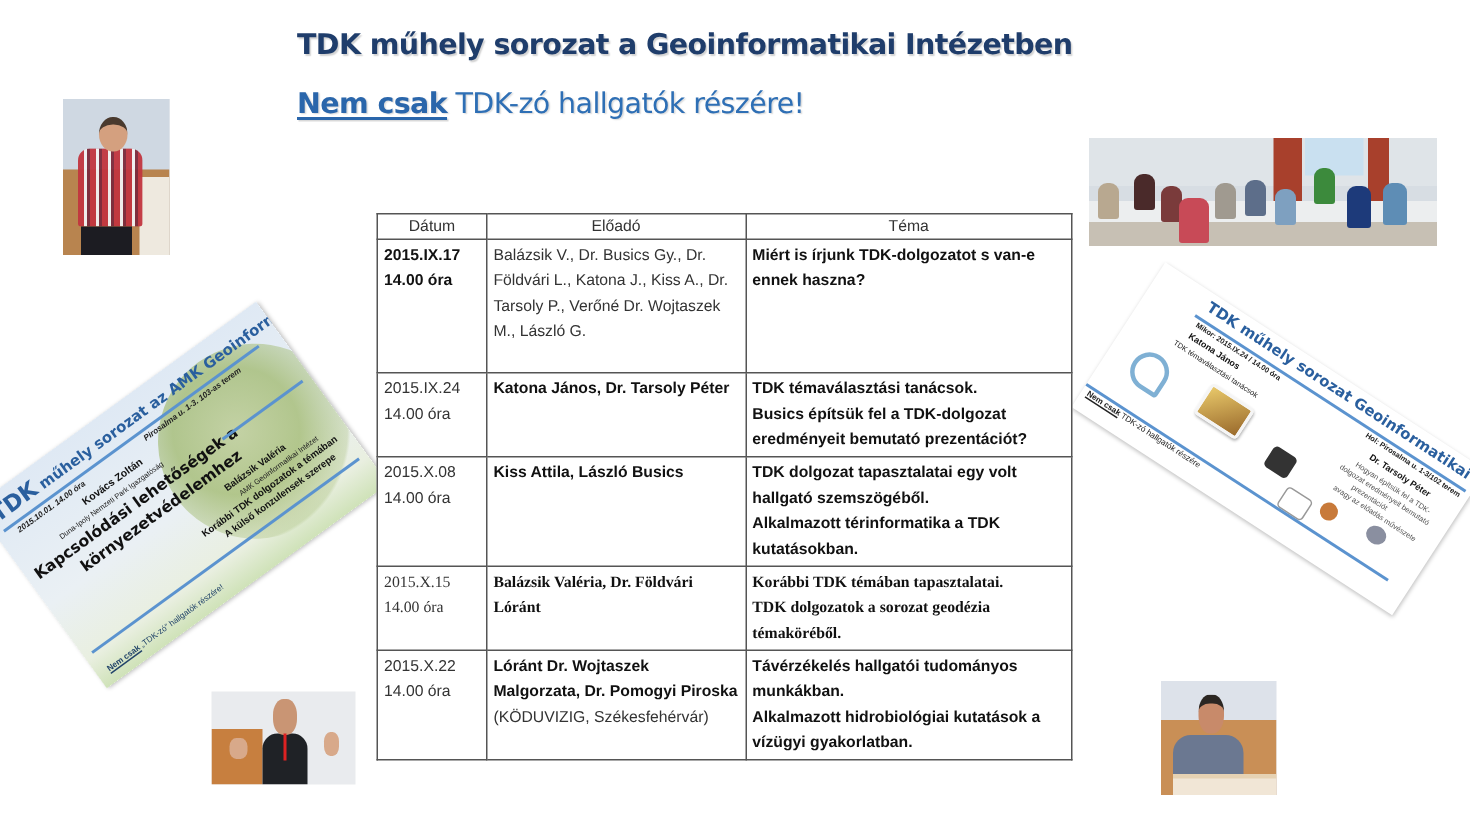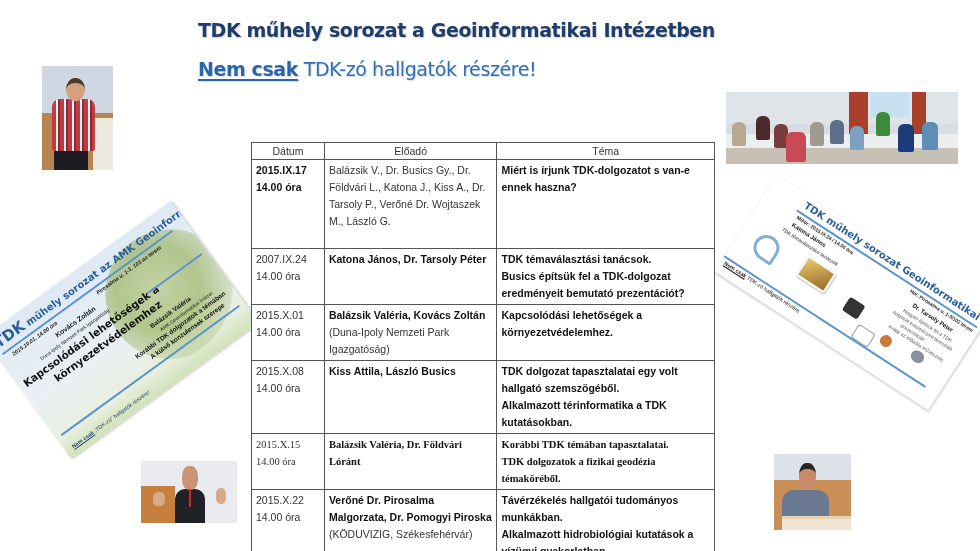--- a/index.html
+++ b/index.html
@@ -217,44 +217,31 @@
           <span class="line">2015.IX.17</span>
           <span class="line">14.00 óra</span>
         </td>
       <td><span class="plain">Balázsik V., Dr. Busics Gy., Dr. Földvári L., Katona J., Kiss A., Dr. Tarsoly P., Verőné Dr. Wojtaszek M., László G.</span></td>
       <td>
           <span class="bold line">Miért is írjunk TDK-dolgozatot s van-e ennek haszna?</span>
         </td>
     </tr>
     <tr style="height:54px;">
       <td class="date">
-          <span class="line">2007.IX.24</span>
+          <span class="line">2015.IX.24</span>
           <span class="line">14.00 óra</span>
         </td>
       <td>
           <span class="bold line">Katona János, Dr. Tarsoly Péter</span>
         </td>
       <td>
           <span class="bold line">TDK témaválasztási tanácsok.</span>
           <span class="bold line">Busics építsük fel a TDK-dolgozat eredményeit bemutató prezentációt?</span>
         </td>
     </tr>
-    <tr style="height:55px;">
-      <td class="date">
-          <span class="line">2015.X.01</span>
-          <span class="line">14.00 óra</span>
-        </td>
-      <td>
-          <span class="bold line">Balázsik Valéria, Kovács Zoltán</span>
-          <span class="plain line">(Duna-Ipoly Nemzeti Park Igazgatóság)</span>
-        </td>
-      <td>
-          <span class="bold line">Kapcsolódási lehetőségek a környezetvédelemhez.</span>
-        </td>
-    </tr>
     <tr style="height:65px;">
       <td class="date">
           <span class="line">2015.X.08</span>
           <span class="line">14.00 óra</span>
         </td>
       <td>
           <span class="bold line">Kiss Attila, László Busics</span>
         </td>
       <td>
           <span class="bold line">TDK dolgozat tapasztalatai egy volt hallgató szemszögéből.</span>
@@ -264,30 +251,30 @@
     <tr style="height:55px;font-family:Liberation Serif, serif;">
       <td class="date">
           <span class="line">2015.X.15</span>
           <span class="line">14.00 óra</span>
         </td>
       <td>
           <span class="bold line">Balázsik Valéria, Dr. Földvári Lóránt</span>
         </td>
       <td>
           <span class="bold line">Korábbi TDK témában tapasztalatai.</span>
-          <span class="bold line">TDK dolgozatok a fizikai geodézia témaköréből.</span>
+          <span class="bold line">TDK dolgozatok a sorozat geodézia témaköréből.</span>
         </td>
     </tr>
     <tr style="height:68px;">
       <td class="date">
           <span class="line">2015.X.22</span>
           <span class="line">14.00 óra</span>
         </td>
       <td>
-          <span class="bold line">Verőné Dr. Pirosalma Malgorzata, Dr. Pomogyi Piroska</span>
+          <span class="bold line">Lóránt Dr. Wojtaszek Malgorzata, Dr. Pomogyi Piroska</span>
           <span class="plain line">(KÖDUVIZIG, Székesfehérvár)</span>
         </td>
       <td>
           <span class="bold line">Távérzékelés hallgatói tudományos munkákban.</span>
           <span class="bold line">Alkalmazott hidrobiológiai kutatások a vízügyi gyakorlatban.</span>
         </td>
     </tr>
   </tbody>
 </table>
 

